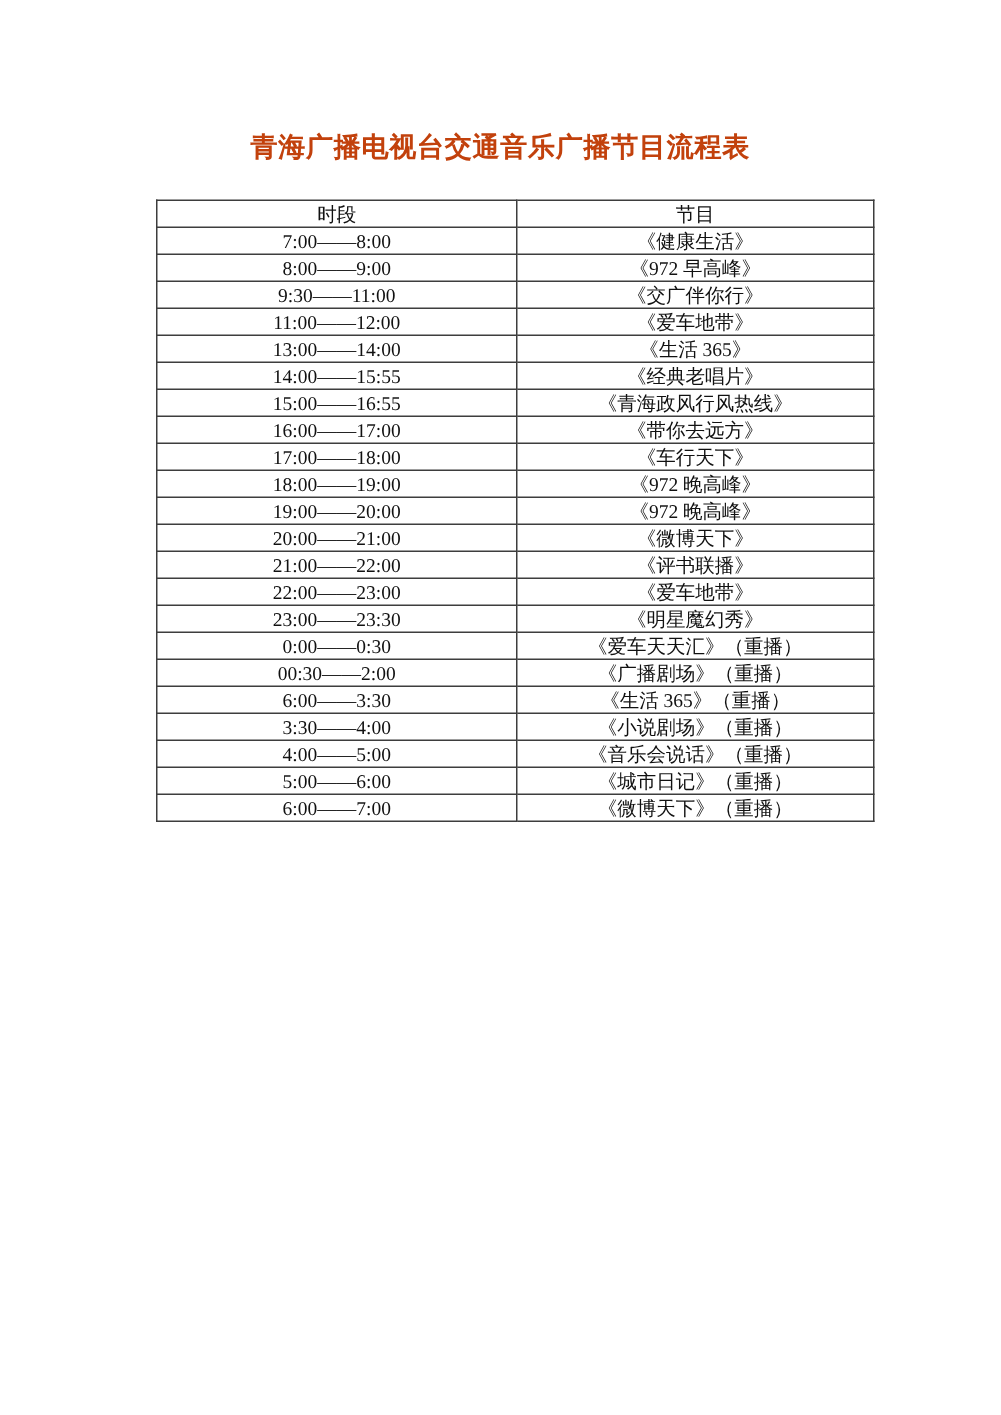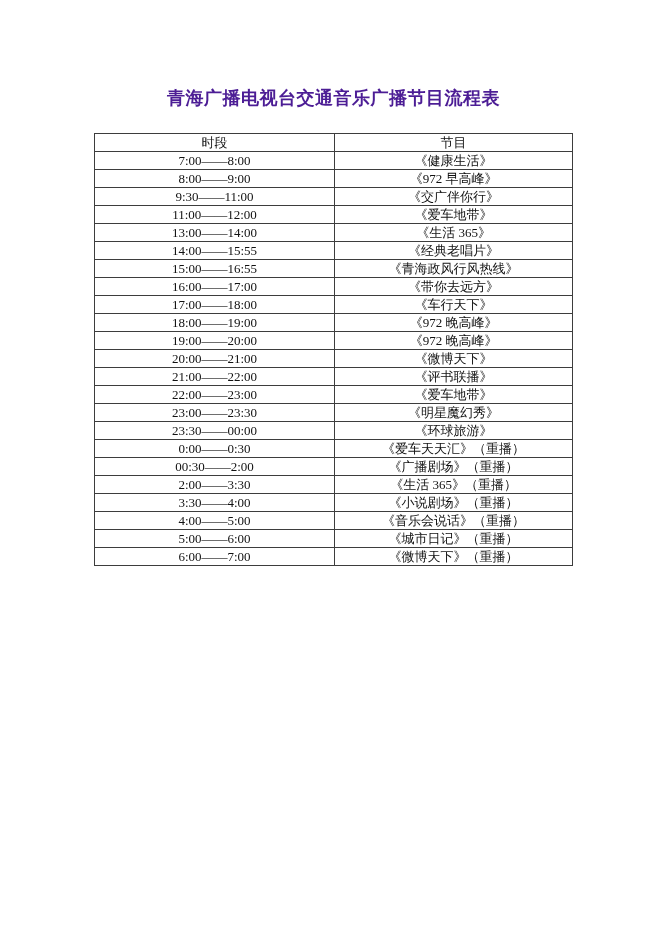--- a/index.html
+++ b/index.html
@@ -18,25 +18,25 @@
   }
   .doc-title {
     position: absolute;
     top: 86px;
     left: 0;
     width: 667px;
     text-align: center;
     font-size: 18px;
     font-weight: bold;
     letter-spacing: 0.5px;
-    color: #4c1d95;
+    color: #c2410c;
   }
   table.schedule {
     position: absolute;
-    left: 94px;
+    left: 104px;
     top: 133px;
     width: 478px;
     border-collapse: collapse;
     table-layout: fixed;
   }
   table.schedule th,
   table.schedule td {
     border: 1px solid #3d3d3d;
     height: 17px;
     padding: 0 2px;
@@ -125,33 +125,29 @@
         </tr>
         <tr>
           <td>22:00——23:00</td>
           <td>《爱车地带》</td>
         </tr>
         <tr>
           <td>23:00——23:30</td>
           <td>《明星魔幻秀》</td>
         </tr>
         <tr>
-          <td>23:30——00:00</td>
-          <td>《环球旅游》</td>
-        </tr>
-        <tr>
           <td>0:00——0:30</td>
           <td>《爱车天天汇》（重播）</td>
         </tr>
         <tr>
           <td>00:30——2:00</td>
           <td>《广播剧场》（重播）</td>
         </tr>
         <tr>
-          <td>2:00——3:30</td>
+          <td>6:00——3:30</td>
           <td>《生活 365》（重播）</td>
         </tr>
         <tr>
           <td>3:30——4:00</td>
           <td>《小说剧场》（重播）</td>
         </tr>
         <tr>
           <td>4:00——5:00</td>
           <td>《音乐会说话》（重播）</td>
         </tr>

